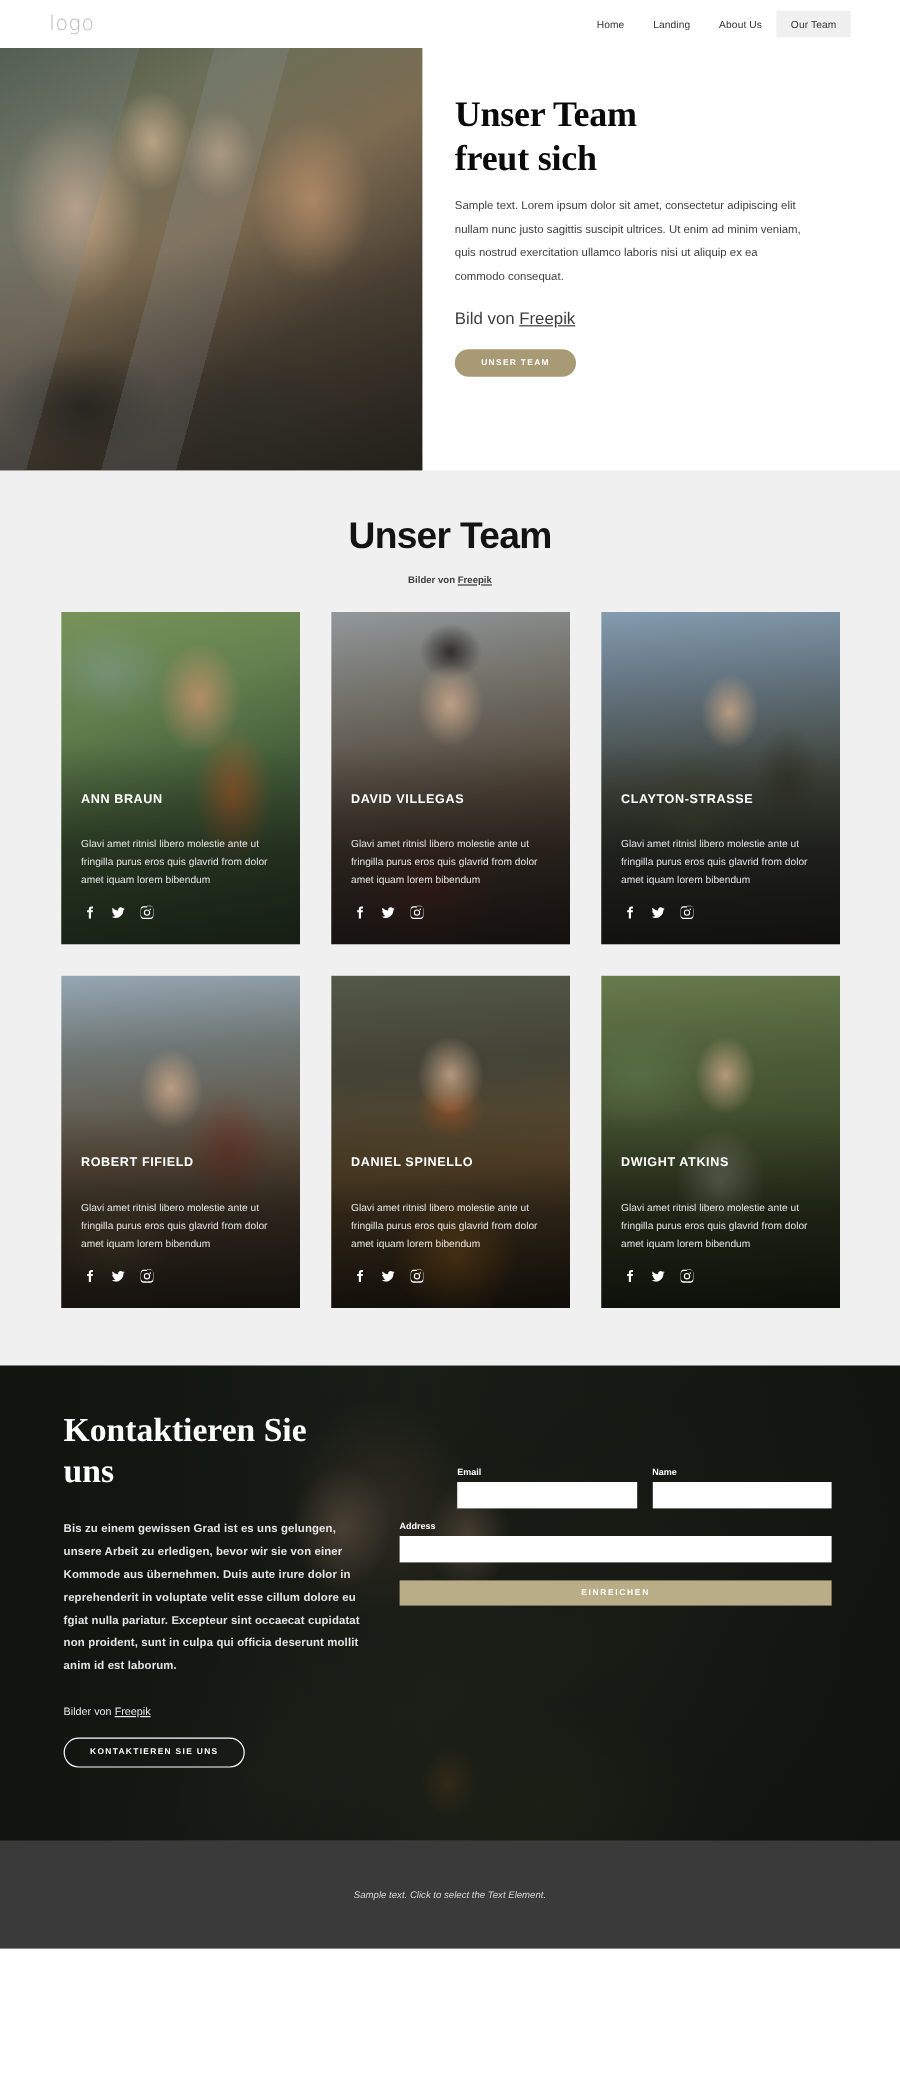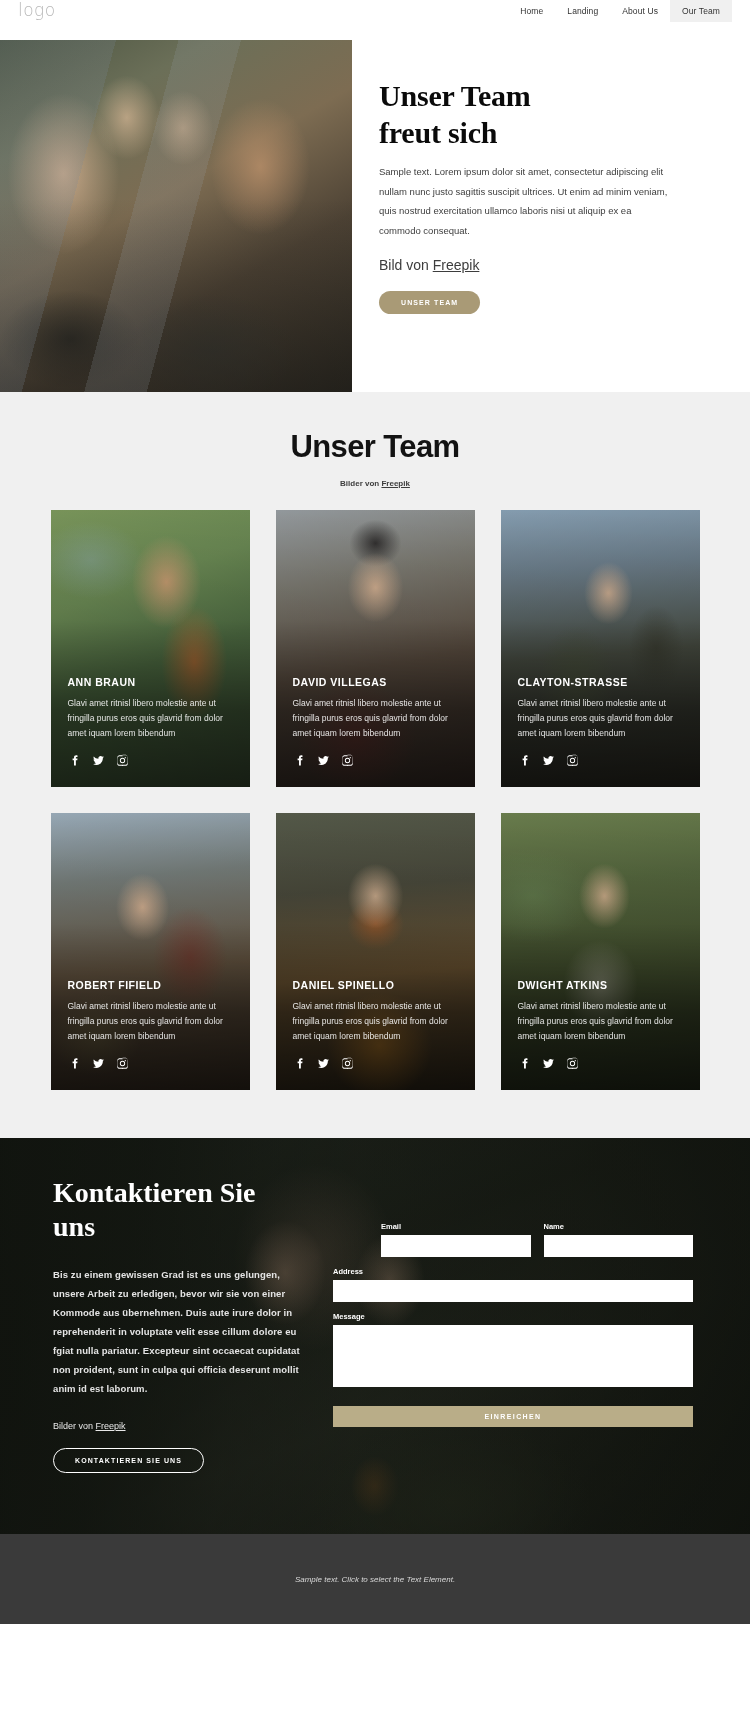--- a/index.html
+++ b/index.html
@@ -9,22 +9,22 @@
     background: #ffffff;
     width: 750px;
     overflow-x: hidden;
   }
 
   
   .site-header {
     height: 40px;
     background: #ffffff;
     display: flex;
-    align-items: flex-start;
-    padding: 0 18px;
+    align-items: center;
+    padding: 0 41px;
     position: relative;
   }
   .logo {
     font-family: "DejaVu Sans", sans-serif;
     font-size: 17px;
     color: #b8b8b8;
     letter-spacing: 0.5px;
     font-weight: 300;
   }
   .main-nav {
@@ -168,21 +168,21 @@
     right: 14px;
     bottom: 20px;
   }
   .card-name {
     color: #ffffff;
     font-size: 10.5px;
     font-weight: bold;
     letter-spacing: 0.5px;
   }
   .card-desc {
-    margin-top: 8px;
+    margin-top: 24px;
     color: rgba(255,255,255,0.88);
     font-size: 8.5px;
     line-height: 1.75;
   }
   .card-social {
     display: flex;
     gap: 11px;
     margin-top: 13px;
   }
   .soc {
@@ -556,24 +556,20 @@
         </div>
         <div class="form-group half">
           <label class="form-label">Name</label>
           <input class="form-input" type="text" placeholder="" style="">
         </div>
       </div>
       <div class="form-group full">
         <label class="form-label">Address</label>
         <input class="form-input" type="text" placeholder="" style="">
       </div>
-      <div class="form-group full">
-        <label class="form-label">Message</label>
-        <textarea class="form-textarea" placeholder="" style=""></textarea>
-      </div>
       <button type="button" class="btn-submit">EINREICHEN</button>
     </form>
   </div>
 </section>
 
 <footer class="site-footer">
   <div class="footer-text">Sample text. Click to select the Text Element.</div>
 </footer>
 
 </body></html>

